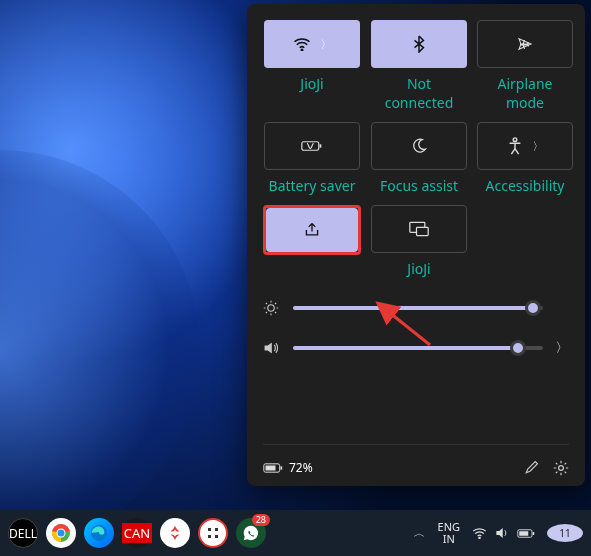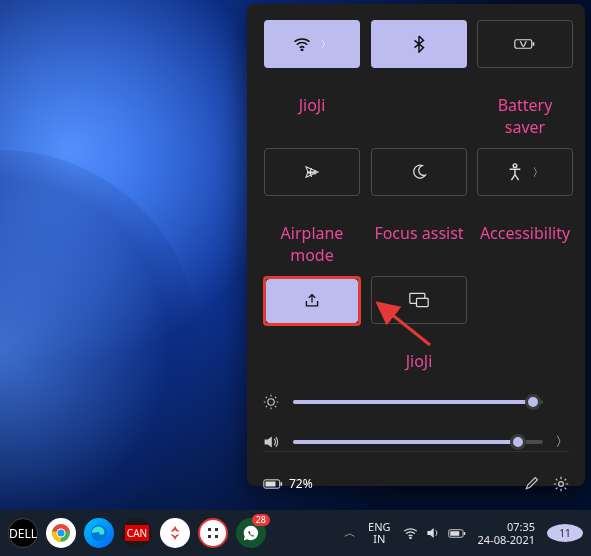--- a/index.html
+++ b/index.html
@@ -43,21 +43,21 @@
   .tile {
     width: 96px; height: 48px;
     border-radius: 4px;
     display: flex; align-items: center; justify-content: center;
     cursor: pointer;
     position: relative;
   }
   .tile.outlined { border: 1px solid #4a4a4a; background: transparent; }
   .tile.filled { background: #bcbdee; }
   .tile.filled svg, .tile.filled .glyph { color: #111; }
-  .tile-label { font-size: 16px; color: #ec4899; text-align: center; margin-top: 20px; }
+  .tile-label { font-size: 14px; color: #14b8a6; text-align: center; }
   .tile .chev { margin-left: 10px; font-size: 11px; }
   .highlight-box {
     border: 3px solid #e53935;
     border-radius: 4px;
     padding: 0;
   }
   .arrow-annotation {
     position: absolute;
     left: 370px; top: 300px;
     pointer-events: none;
@@ -74,21 +74,21 @@
   .track .thumb {
     position: absolute; top: 50%; width: 16px; height: 16px;
     border-radius: 50%; background: #bcbdee; border: 3px solid #3a3a3a;
     transform: translate(-50%, -50%);
   }
   .slider-chev { width: 14px; text-align:center; opacity:.85; font-size:13px; }
 
   .panel-footer {
     margin-top: auto;
     display: flex; align-items: center; justify-content: space-between;
-    padding-top: 23px;
+    padding-top: 14px;
     border-top: 1px solid #333;
     font-size: 12px;
   }
   .panel-footer .left { display:flex; align-items:center; gap:6px; }
   .panel-footer .right { display:flex; align-items:center; gap:14px; }
   .icon-btn { cursor: pointer; opacity:.9; }
 
   .taskbar {
     position: absolute; left:0; right:0; bottom:0; height:46px;
     background: #17212e;
@@ -138,42 +138,43 @@
       </div>
       <div class="tile-label">JioJi</div>
     </div>
 
     <div class="tile-wrap">
       <div class="tile filled">
         <svg width="12" height="18" viewBox="0 0 12 20" fill="none" stroke="currentColor" stroke-width="1.6">
             <path d="M6 1 L6 19 L11 14 L1 6 M6 1 L11 6 L1 14"></path>
           </svg>
       </div>
+      <div class="tile-label">Not connected</div>
+    </div>
+
+    <div class="tile-wrap">
+      <div class="tile outlined">
+        <svg width="18" height="16" viewBox="0 0 24 24" fill="none" stroke="#ddd" stroke-width="1.6">
+            <path d="M2 12 L22 12 M12 2 L12 22 M4 8 L20 16 M4 16 L20 8" opacity="0"></path>
+            <path d="M21 12 L3 20 L6 12 L3 4 Z" transform="rotate(0 12 12)" fill="none"></path>
+            <path d="M2 12h5l3-7h2l-2 7h6l2-2h2l-1 4 1 4h-2l-2-2h-6l2 7h-2l-3-7H2z" stroke="none" fill="#ddd" transform="scale(0.75) translate(4 3)"></path>
+          </svg>
+      </div>
+      <div class="tile-label">Airplane mode</div>
     </div>
 
     <div class="tile-wrap">
       <div class="tile outlined">
         <svg width="22" height="14" viewBox="0 0 26 14" fill="none" stroke="#ddd" stroke-width="1.4">
             <rect x="1" y="2" width="20" height="10" rx="2"></rect>
             <rect x="22" y="5" width="2" height="4" fill="#ddd" stroke="none"></rect>
             <path d="M7 4 C9 4 9 10 11 10 C13 10 13 4 15 4"></path>
           </svg>
       </div>
       <div class="tile-label">Battery saver</div>
-    </div>
-
-    <div class="tile-wrap">
-      <div class="tile outlined">
-        <svg width="18" height="16" viewBox="0 0 24 24" fill="none" stroke="#ddd" stroke-width="1.6">
-            <path d="M2 12 L22 12 M12 2 L12 22 M4 8 L20 16 M4 16 L20 8" opacity="0"></path>
-            <path d="M21 12 L3 20 L6 12 L3 4 Z" transform="rotate(0 12 12)" fill="none"></path>
-            <path d="M2 12h5l3-7h2l-2 7h6l2-2h2l-1 4 1 4h-2l-2-2h-6l2 7h-2l-3-7H2z" stroke="none" fill="#ddd" transform="scale(0.75) translate(4 3)"></path>
-          </svg>
-      </div>
-      <div class="tile-label">Airplane mode</div>
     </div>
 
     <div class="tile-wrap">
       <div class="tile outlined">
         <svg width="16" height="16" viewBox="0 0 20 20" fill="none" stroke="#ddd" stroke-width="1.6">
             <path d="M14 2 A8 8 0 1 0 18 14 A6 6 0 0 1 14 2 Z"></path>
           </svg>
       </div>
       <div class="tile-label">Focus assist</div>
     </div>
@@ -288,21 +289,21 @@
         <circle cx="10" cy="10" r="3.5" fill="#2196f3"></circle>
       </svg>
   </div>
   <div class="tb-icon tb-app" style="background:linear-gradient(135deg,#00c3ff,#0066ff)">
     <svg width="18" height="18" viewBox="0 0 20 20">
         <circle cx="10" cy="10" r="9" fill="#0078d4"></circle>
         <path d="M2 10c0-5 5-8 9-7 3 1 5 3 5 6 0 2-1 3-3 3s-3-1-3-3" fill="#40e0d0"></path>
       </svg>
   </div>
   <div class="tb-icon tb-app" style="background:#1a1a1a">
-      <span style="font-size:10px;background:#d00;color:#fff;padding:1px 2px">CAN</span>
+      <span style="font-size:13px;background:#d00;color:#fff;padding:1px 2px">CAN</span>
     </div>
   <div class="tb-icon tb-app" style="background:#fff">
     <svg width="18" height="18" viewBox="0 0 20 20">
         <path d="M10 2c-1 3-3 5-5 6 2 1 4 0 5-2 1 2 3 3 5 2-2-1-4-3-5-6z" fill="#e53935"></path>
         <path d="M10 18c1-3 3-5 5-6-2-1-4 0-5 2-1-2-3-3-5-2 2 1 4 3 5 6z" fill="#e53935"></path>
       </svg>
   </div>
   <div class="tb-icon tb-app" style="background:#fff;border:2px solid #d33">
     <svg width="14" height="14" viewBox="0 0 14 14">
         <rect x="2" y="2" width="3" height="3" fill="#333"></rect>
@@ -334,19 +335,15 @@
       <svg width="14" height="14" viewBox="0 0 20 20" fill="#ddd">
           <path d="M2 7v6h4l5 4V3L6 7H2z"></path>
           <path d="M14 6c2 2 2 6 0 8" fill="none" stroke="#ddd" stroke-width="1.4"></path>
         </svg>
       <svg width="18" height="11" viewBox="0 0 24 12" fill="none" stroke="#ddd" stroke-width="1.2">
           <rect x="1" y="1" width="19" height="10" rx="2"></rect>
           <rect x="21" y="4" width="2" height="4" fill="#ddd" stroke="none"></rect>
           <rect x="3" y="3" width="12" height="6" fill="#ddd" stroke="none"></rect>
         </svg>
     </div>
-    <div class="clock">
-      <div>07:35</div>
-      <div>24-08-2021</div>
-    </div>
     <div class="notif-badge">11</div>
   </div>
 </div>
 
 </body></html>

